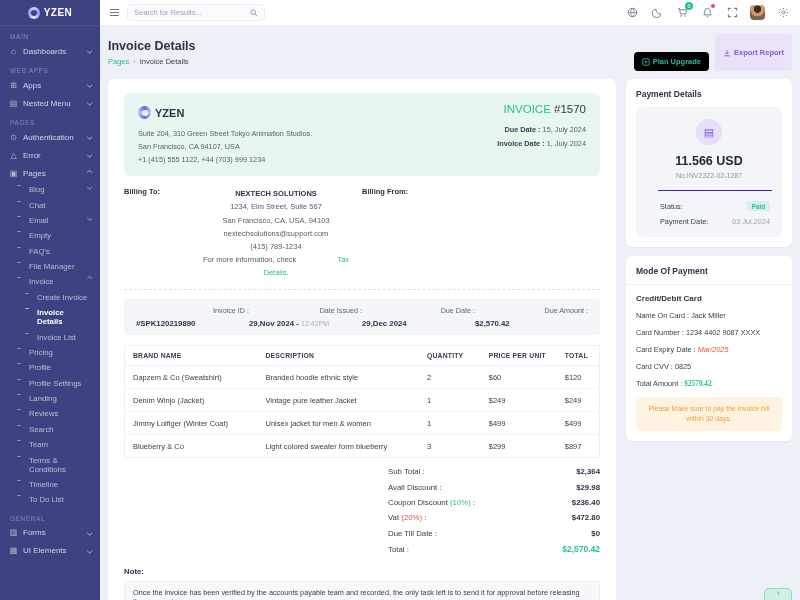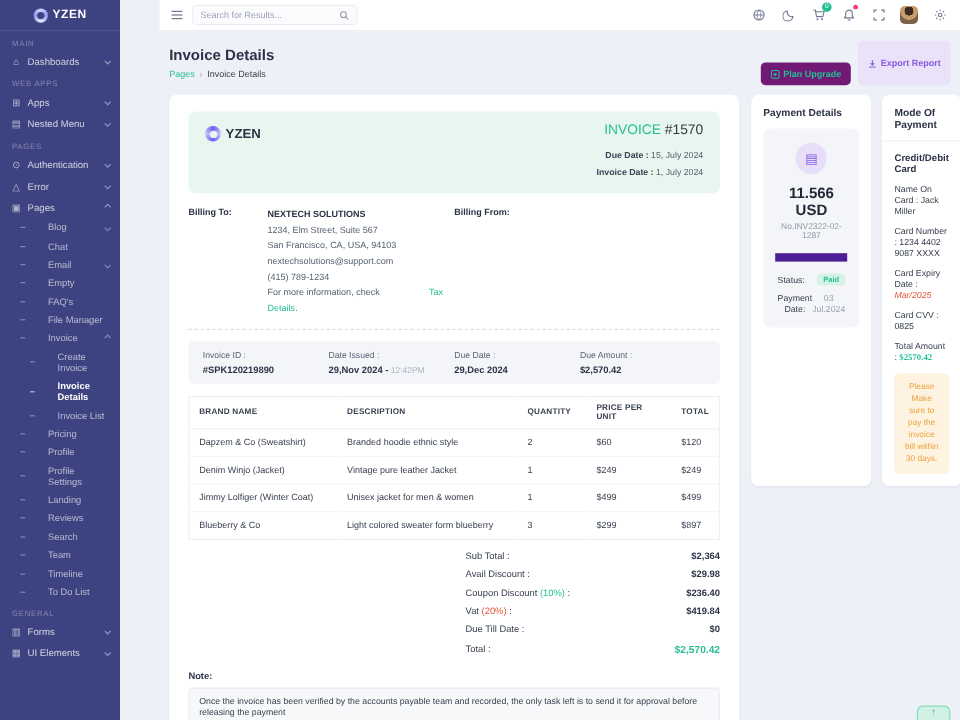--- a/index.html
+++ b/index.html
@@ -16,28 +16,28 @@
   .swirl::after { content:""; position:absolute; inset:3px; border-radius:50%; background:#3d4380; }
   .logo-text { font-size:10px; font-weight:bold; letter-spacing:.5px; }
   .sec-label { font-size:6.5px; letter-spacing:.6px; color:rgba(255,255,255,.35);
                padding:7px 10px 2px; }
   .s-item { display:flex; align-items:center; gap:5px; padding:4.5px 9px; font-size:8px;
             color:rgba(255,255,255,.75); cursor:pointer; }
   .s-item .ic { font-size:8px; width:9px; text-align:center; opacity:.8; }
   .chev { width:3.5px; height:3.5px; border-right:1px solid currentColor; border-bottom:1px solid currentColor;
           transform:rotate(45deg); margin-left:auto; opacity:.6; flex:0 0 auto; }
   .chev.up { transform:rotate(-135deg); }
-  .s-child { display:flex; align-items:center; gap:19px; padding:3.2px 9px 3.2px 17px; font-size:7.8px;
+  .s-child { display:flex; align-items:flex-start; gap:8px; padding:3.2px 9px 3.2px 17px; font-size:7.8px;
              color:rgba(255,255,255,.62); cursor:pointer; }
   .s-child .dash { width:4px; height:1px; background:currentColor; opacity:.6; flex:0 0 auto; }
   .s-gchild { padding-left:25px; }
   .s-child.active { color:#fff; font-weight:bold; }
 
   
-  .main { flex:1; display:flex; flex-direction:column; min-width:0; position:relative;padding-left:33px; }
+  .main { flex:1; display:flex; flex-direction:column; min-width:0; position:relative; }
   .topbar { height:26px; flex:0 0 26px; background:#fff; display:flex; align-items:center;
             gap:8px; padding:0 10px; border-bottom:1px solid #edeff5; }
   .burger { display:flex; flex-direction:column; gap:2px; cursor:pointer; }
   .burger span { width:9px; height:1.2px; background:#6e7891; display:block; }
   .searchbox { width:138px; height:17px; border:1px solid #eceef4; background:#fbfbfd; border-radius:4px;
                display:flex; align-items:center; padding:0 6px; gap:4px; }
   .searchbox input { border:0; outline:0; background:transparent; font-size:7.5px; color:#45506b;
                      flex:1; font-family:"Liberation Sans",sans-serif; }
   .searchbox input::placeholder { color:#9aa3b8; }
   .top-icons { margin-left:auto; display:flex; align-items:center; gap:11px; }
@@ -53,21 +53,21 @@
   .content { flex:1; padding:8px 8px 0; overflow:hidden; position:relative; }
   .page-head { display:flex; align-items:center; margin-bottom:8px; }
   .page-title { font-size:12.5px; font-weight:bold; color:#2c3347; }
   .crumbs { font-size:7.5px; margin-top:4px; display:flex; gap:4px; align-items:center; }
   .crumb-root { color:#26bf94; cursor:pointer; }
   .crumb-sep { color:#9aa3b8; }
   .crumb-cur { color:#3a4152; }
   .head-actions { margin-left:auto; display:flex; gap:6px; }
   .btn-soft { font-size:7.5px; font-weight:bold; border:0; border-radius:4px; padding:5px 8px;
               display:flex; align-items:center; gap:3px; cursor:pointer; font-family:"Liberation Sans",sans-serif; }
-  .btn-upgrade { background:#701a75; color:#26bf94;margin-top:18px; }
+  .btn-upgrade { background:#000000; color:#26bf94;margin-top:18px; }
   .btn-export { background:#e9e2f9; color:#845adf; }
 
   .columns { display:flex; gap:10px; align-items:flex-start; }
 
   
   .inv-card { flex:1; background:#fff; border-radius:6px; padding:14px 16px 12px;
               box-shadow:0 1px 2px rgba(20,30,60,.04); }
   .mint { background:#e7f7f0; border-radius:6px; padding:10px 14px; display:flex; justify-content:space-between; }
   .mint .swirl2 { width:13px; height:13px; border-radius:50%; position:relative; display:inline-block;
                   background:conic-gradient(#6f5df0,#c6befb,#6f5df0,#c6befb,#6f5df0); vertical-align:middle; }
@@ -77,29 +77,29 @@
   .inv-no { text-align:right; font-size:11.5px; font-weight:normal; }
   .inv-no .g { color:#26bf94; }
   .inv-no .d { color:#323a46; }
   .inv-dates { margin-top:8px; font-size:7.3px; color:#3a4152; text-align:right; line-height:1.9; }
   .inv-dates b { font-weight:bold; }
   .inv-dates .v { color:#55606e; font-weight:normal; }
 
   .billing { display:flex; margin-top:11px; font-size:7.5px; }
   .bill-half { flex:1; display:flex; }
   .bill-label { font-weight:bold; color:#2c3347; width:66px; flex:0 0 66px; }
-  .bill-block { color:#55606e; line-height:1.75; }
+  .bill-block { color:#55606e; line-height:1.75;text-align:center; }
   .bill-name { font-weight:bold; color:#2c3347; }
   .bill-right { text-align:right; flex:1; }
   .tax-link { color:#26bf94; cursor:pointer;margin-left:39px; }
 
   .meta-band { margin-top:10px; border-top:1px dashed #dde1ea; padding-top:9px; }
   .meta-inner { background:#f4f5f9; border-radius:4px; display:flex; padding:7px 12px; }
   .meta-col { flex:1; }
-  .meta-label { font-size:7.2px; color:#5a6477; }
+  .meta-label { font-size:7.2px; color:#5a6477;text-align:right; }
   .meta-val { font-size:7.8px; color:#2c3347; margin-top:4px; font-weight:bold; }
   .meta-val .time { color:#aab2c0; font-weight:normal; font-size:7px; }
 
   table.items { width:100%; border-collapse:collapse; margin-top:10px; border:1px solid #eef0f5; }
   table.items th { text-align:left; font-size:6.8px; font-weight:bold; color:#38404f; letter-spacing:.2px;
                    padding:6px 8px; border-bottom:1px solid #eef0f5; }
   table.items td { font-size:7.5px; color:#38404f; padding:6.5px 8px; border-bottom:1px solid #f2f4f8; }
   table.items tr:last-child td { border-bottom:0; }
 
   .totals { display:flex; justify-content:flex-end; margin-top:6px; }
@@ -110,29 +110,29 @@
   .pct-g { color:#26bf94; }
   .pct-r { color:#e6533c; }
   .t-total { color:#26bf94; font-size:8.5px; }
 
   .note-label { font-size:7.8px; font-weight:bold; margin-top:10px; color:#2c3347; }
   .note-area { width:100%; height:36px; margin-top:5px; background:#f7f8fa; border:1px solid #e9ecf3;
                border-radius:3px; font-size:7.3px; color:#38404f; padding:6px 8px; resize:vertical;
                font-family:"Liberation Sans",sans-serif; }
 
   
-  .right-col { width:166px; flex:0 0 166px; display:flex; flex-direction:row; gap:9px; }
+  .right-col { width:166px; flex:0 0 166px; display:flex; flex-direction:column; gap:9px; }
   .r-card { background:#fff; border-radius:6px; padding:10px; box-shadow:0 1px 2px rgba(20,30,60,.04); }
   .r-title { font-size:8.5px; font-weight:bold; color:#2c3347; }
   .pay-box { background:#f4f5f9; border-radius:6px; margin-top:8px; padding:12px 10px 0; text-align:center; }
   .pay-ic { width:26px; height:26px; border-radius:50%; background:#e7defa; color:#845adf;
             display:flex; align-items:center; justify-content:center; font-size:11px; margin:0 auto; }
   .pay-amt { font-size:12.5px; font-weight:bold; color:#222838; margin-top:9px; }
   .pay-ref { font-size:7px; color:#8d96a3; margin-top:4px; }
-  .pay-rows { border-top:7px solid #4c1d95; margin-top:11px; padding:7px 0 8px; text-align:center; }
+  .pay-rows { border-top:1px solid #4c1d95; margin-top:11px; padding:7px 0 8px; text-align:center;margin-left:12px; }
   .p-row { display:flex; justify-content:space-between; align-items:center; font-size:7.3px;
            color:#38404f; padding:3px 2px; }
   .badge-paid { background:#d5f2e7; color:#26bf94; font-size:6.3px; font-weight:bold;
                 padding:1.5px 5px; border-radius:3px; }
   .p-muted { color:#9aa3b0; }
 
   .mode-divider { border-bottom:1px solid #eef0f5; margin:8px -10px 0; }
   .mode-method { font-size:8px; font-weight:bold; color:#2c3347; margin-top:9px; }
   .m-row { font-size:7.3px; color:#38404f; margin-top:8px; }
   .m-red { color:#e6533c;font-style:italic; }
@@ -250,20 +250,24 @@
         <span class="dash"></span>
         <span>Reviews</span>
       </div>
     <div class="s-child">
         <span class="dash"></span>
         <span>Search</span>
       </div>
     <div class="s-child">
         <span class="dash"></span>
         <span>Team</span>
+      </div>
+    <div class="s-child">
+        <span class="dash"></span>
+        <span>Terms &amp; Conditions</span>
       </div>
     <div class="s-child">
         <span class="dash"></span>
         <span>Timeline</span>
       </div>
     <div class="s-child">
         <span class="dash"></span>
         <span>To Do List</span>
       </div>
     <div class="sec-label">GENERAL</div>
@@ -363,20 +367,25 @@
         </div>
       </div>
 
       <div class="columns">
 
         <section class="inv-card">
           <div class="mint">
             <div>
               <div>
                 <span class="swirl2"></span><span class="co-name">YZEN</span>
+              </div>
+              <div class="co-addr">
+                <div>Suite 204, 310 Green Street Tokyo Animation Studios.</div>
+                <div>San Francisco, CA 94107, USA</div>
+                <div>+1 (415) 555 1122, +44 (703) 999 1234</div>
               </div>
             </div>
             <div>
               <div class="inv-no">
                 <span class="g">INVOICE</span>
                 <span class="d">#1570</span>
               </div>
               <div class="inv-dates">
                 <div><b>Due Date :</b> <span class="v">15, July 2024</span></div>
                 <div><b>Invoice Date :</b> <span class="v">1, July 2024</span></div>
@@ -473,21 +482,21 @@
               <div class="t-row">
                   <span class="t-label">Avail Discount :</span>
                   <span class="t-val">$29.98</span>
                 </div>
               <div class="t-row">
                   <span class="t-label"><span>Coupon Discount </span><span class="pct-g">(10%)</span><span> :</span></span>
                   <span class="t-val">$236.40</span>
                 </div>
               <div class="t-row">
                   <span class="t-label"><span>Vat </span><span class="pct-r">(20%)</span><span> :</span></span>
-                  <span class="t-val">$419.84</span>
+                  <span class="t-val">$472.80</span>
                 </div>
               <div class="t-row">
                   <span class="t-label">Due Till Date :</span>
                   <span class="t-val">$0</span>
                 </div>
               <div class="t-row">
                   <span class="t-label">Total :</span>
                   <span class="t-val t-total">$2,570.42</span>
                 </div>
             </div>

